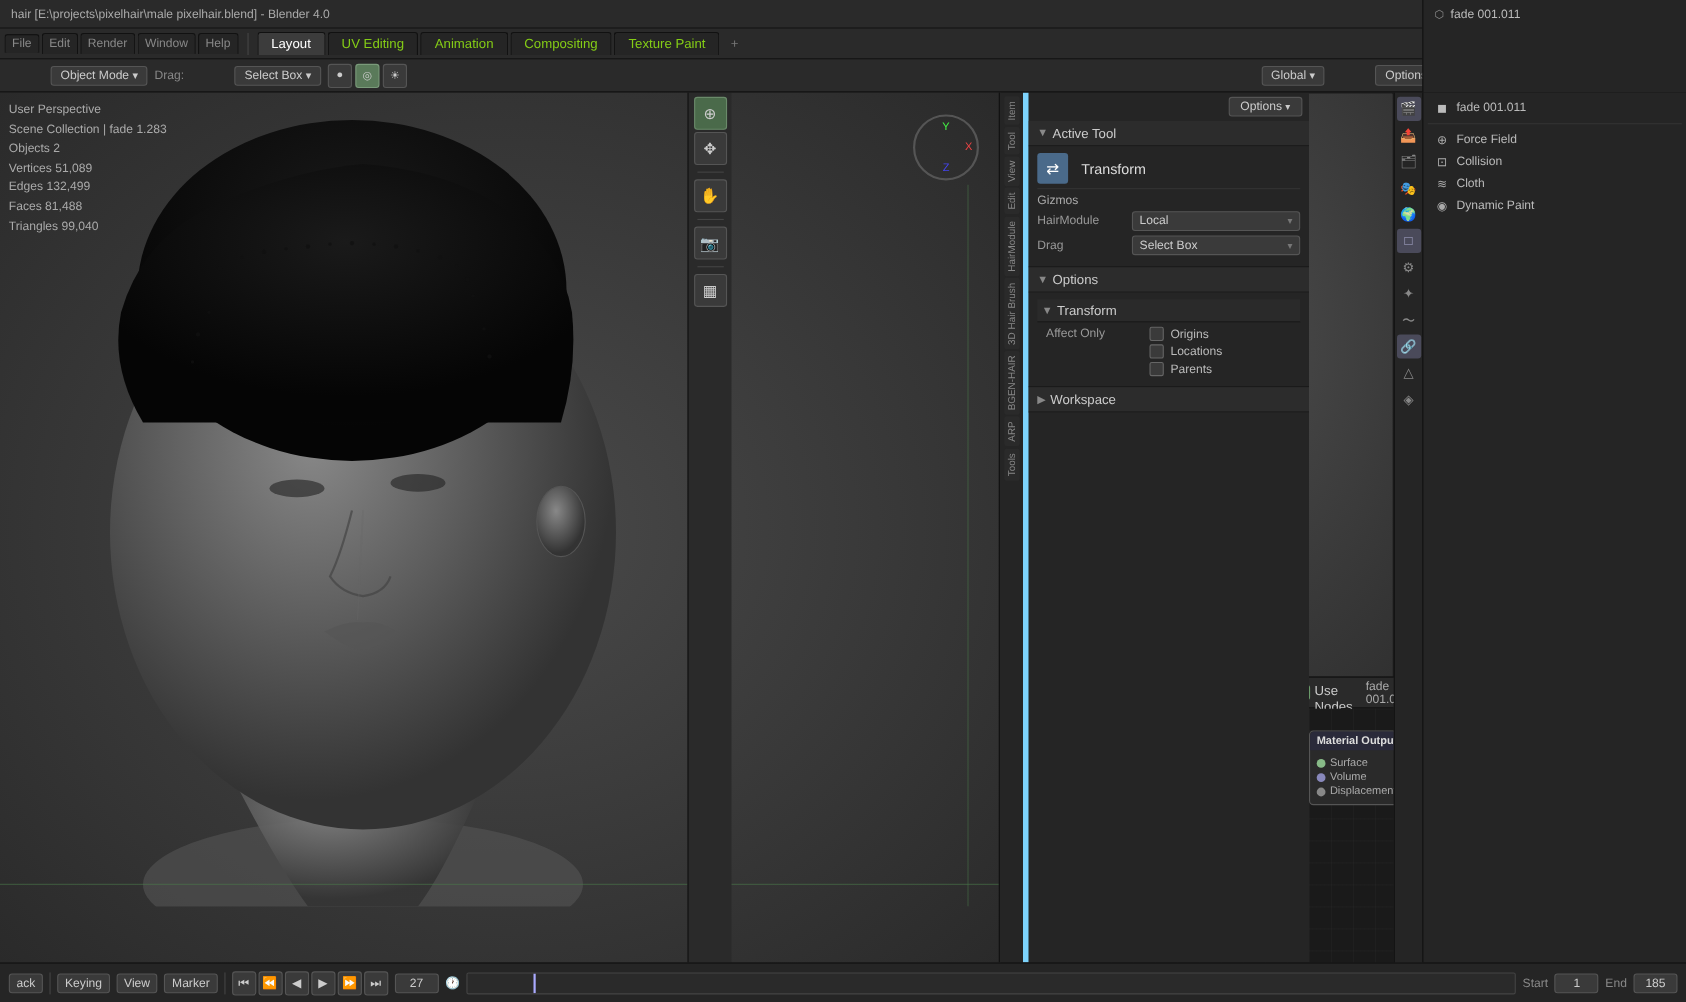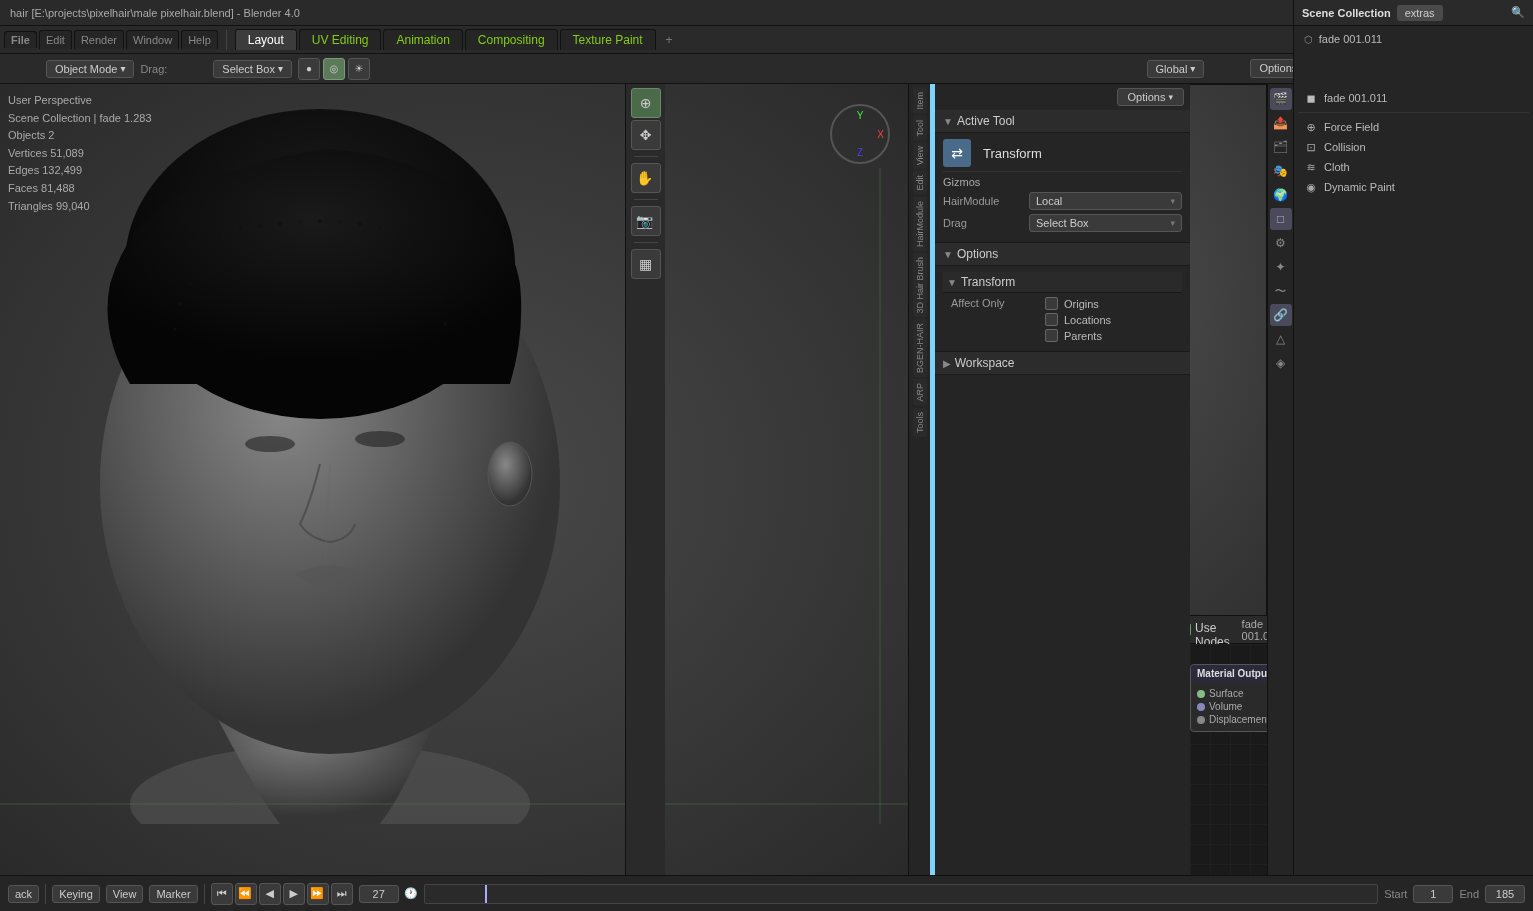--- a/index.html
+++ b/index.html
@@ -594,21 +594,21 @@
     }
   </style>
 </head>
 <body>
 
 <div class="top-menubar">
   <span class="title">hair [E:\projects\pixelhair\male pixelhair.blend] - Blender 4.0</span>
 </div>
 
 <div class="workspace-bar">
-  <div class="workspace-tab" style="color:#888;font-size:11px;padding:2px 6px;font-weight:bold;">File</div>
+  <div class="workspace-tab" style="color:#888;font-size:11px;padding:2px 6px;">File</div>
   <div class="workspace-tab" style="color:#888;font-size:11px;padding:3px 6px;">Edit</div>
   <div class="workspace-tab" style="color:#888;font-size:11px;padding:3px 6px;">Render</div>
   <div class="workspace-tab" style="color:#888;font-size:11px;padding:3px 6px;">Window</div>
   <div class="workspace-tab" style="color:#888;font-size:11px;padding:3px 6px;">Help</div>
   <div style="width:1px;height:20px;background:#444;margin:0 6px;"></div>
   <div class="workspace-tab active">Layout</div>
   <div class="workspace-tab">UV Editing</div>
   <div class="workspace-tab">Animation</div>
   <div class="workspace-tab">Compositing</div>
   <div class="workspace-tab">Texture Paint</div>
@@ -798,26 +798,20 @@
     </div>
   </div>
 
   <div class="section-header">
     <span class="section-arrow">▶</span>
     <span>Workspace</span>
   </div>
 </div>
 
 <div style="position:absolute;top:0;right:0;width:240px;height:84px;background:#252525;border-left:1px solid #111;z-index:200;">
-  <div class="sc-title-bar">
-    <span class="sc-title">Scene Collection</span>
-    <div class="sc-tab">extras</div>
-    <div style="flex:1;"></div>
-    <div style="font-size:11px;color:#888;cursor:pointer;">🔍</div>
-  </div>
   <div class="sc-items">
     <div class="sc-item">
       <span style="font-size:10px;color:#888;">⬡</span>
       <span>fade 001.011</span>
     </div>
   </div>
 </div>
 
 <div class="prop-sidebar">
   <div class="prop-side-icon active">🎬</div>

